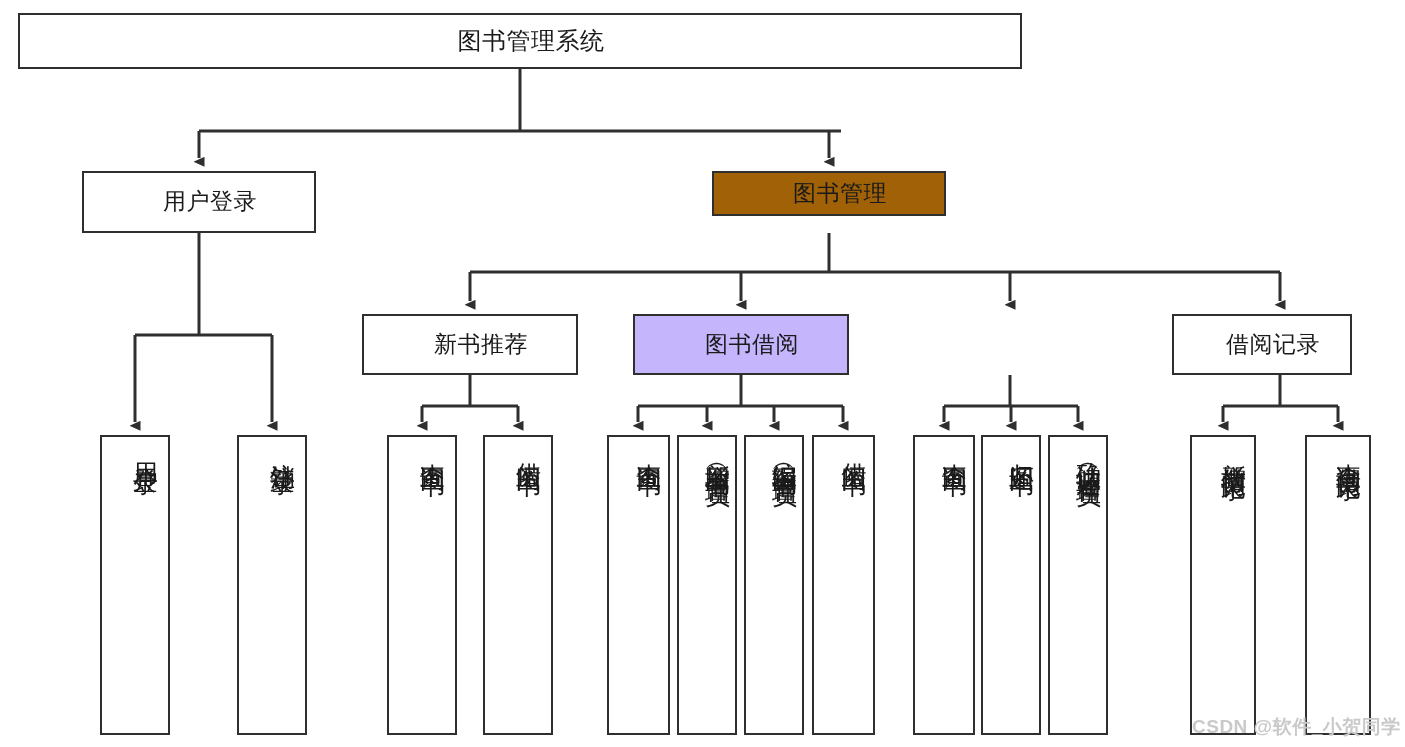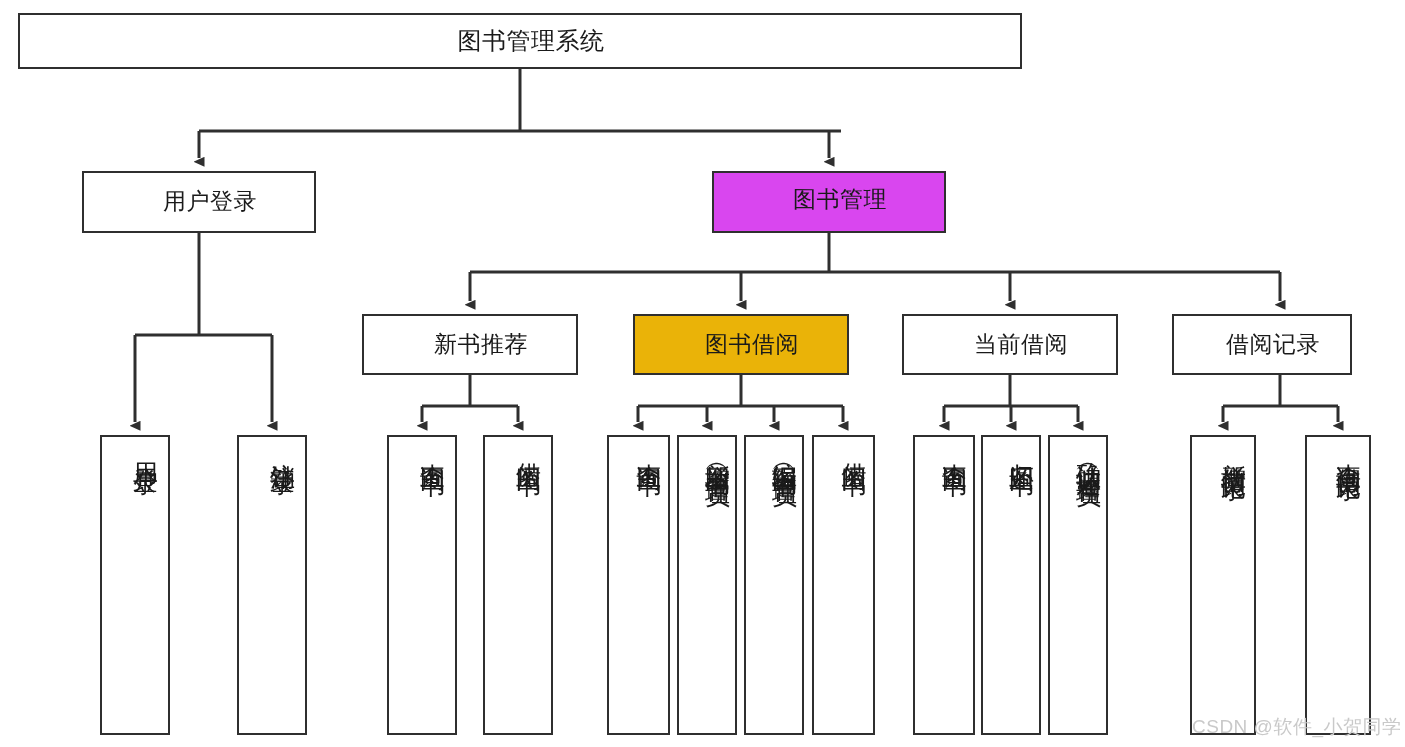--- a/index.html
+++ b/index.html
@@ -56,20 +56,21 @@
     font-size: 25px;
     letter-spacing: 3px;
   }
   .node.root .label { font-size: 24px; }
   .watermark {
     position: absolute;
     color: #c9c9c9;
     font-size: 19px;
     letter-spacing: 0.5px;
     white-space: nowrap;
+    font-weight: bold;
   }
 </style>
 </head>
 <body>
 
 <div id="diagram-root" style="background: rgb(255, 255, 255);">
 
   <svg class="wires" viewBox="0 0 1405 747" xmlns="http://www.w3.org/2000/svg">
     <defs>
       <marker id="arrow" markerWidth="10" markerHeight="11" refX="1.2" refY="5.5" orient="auto" markerUnits="userSpaceOnUse">
@@ -120,32 +121,29 @@
     </g>
   </svg>
 
   <div class="node horiz root" style="left: 18px; top: 13px; width: 1004px; height: 56px; background: rgb(255, 255, 255); border-color: rgb(47, 47, 47);">
     <span class="label" style="color: rgb(26, 26, 26);">图书管理系统</span>
   </div>
 
   <div class="node horiz" style="left: 82px; top: 171px; width: 234px; height: 62px; background: rgb(255, 255, 255); border-color: rgb(47, 47, 47);">
     <span class="label" style="color: rgb(26, 26, 26);">用户登录</span>
   </div>
-  <div class="node horiz" style="left: 712px; top: 171px; width: 234px; height: 62px; background: #d946ef; border-color: rgb(47, 47, 47); font-family: Liberation Mono, monospace;">
+  <div class="node horiz" style="left: 712px; top: 171px; width: 234px; height: 45px; background: #a16207; border-color: rgb(47, 47, 47);">
     <span class="label" style="color: rgb(26, 26, 26);">图书管理</span>
   </div>
 
   <div class="node horiz" style="left: 362px; top: 314px; width: 216px; height: 61px; background: rgb(255, 255, 255); border-color: rgb(47, 47, 47);">
     <span class="label" style="color: rgb(26, 26, 26);">新书推荐</span>
   </div>
-  <div class="node horiz" style="left: 633px; top: 314px; width: 216px; height: 61px; background: #eab308; border-color: rgb(47, 47, 47);">
+  <div class="node horiz" style="left: 633px; top: 314px; width: 216px; height: 61px; background: #c4b5fd; border-color: rgb(47, 47, 47);">
     <span class="label" style="color: rgb(26, 26, 26);">图书借阅</span>
-  </div>
-  <div class="node horiz" style="left: 902px; top: 314px; width: 216px; height: 61px; background: rgb(255, 255, 255); border-color: rgb(47, 47, 47);">
-    <span class="label" style="color: rgb(26, 26, 26);">当前借阅</span>
   </div>
   <div class="node horiz" style="left: 1172px; top: 314px; width: 180px; height: 61px; background: rgb(255, 255, 255); border-color: rgb(47, 47, 47);">
     <span class="label" style="color: rgb(26, 26, 26);">借阅记录</span>
   </div>
 
   <div class="node vert" style="left: 100px; top: 435px; width: 70px; height: 300px; background: rgb(255, 255, 255); border-color: rgb(47, 47, 47);">
     <span class="label" style="color: rgb(26, 26, 26);">用户登录</span>
   </div>
   <div class="node vert" style="left: 237px; top: 435px; width: 70px; height: 300px; background: rgb(255, 255, 255); border-color: rgb(47, 47, 47);">
     <span class="label" style="color: rgb(26, 26, 26);">注销登录</span>

